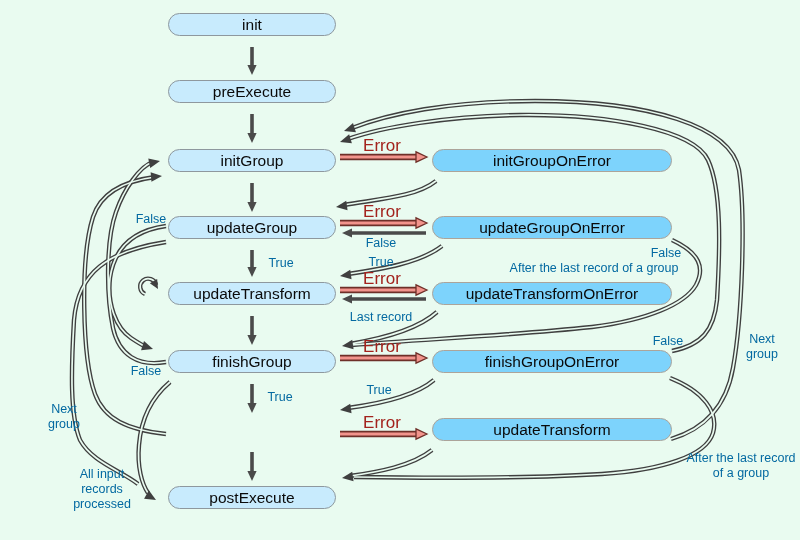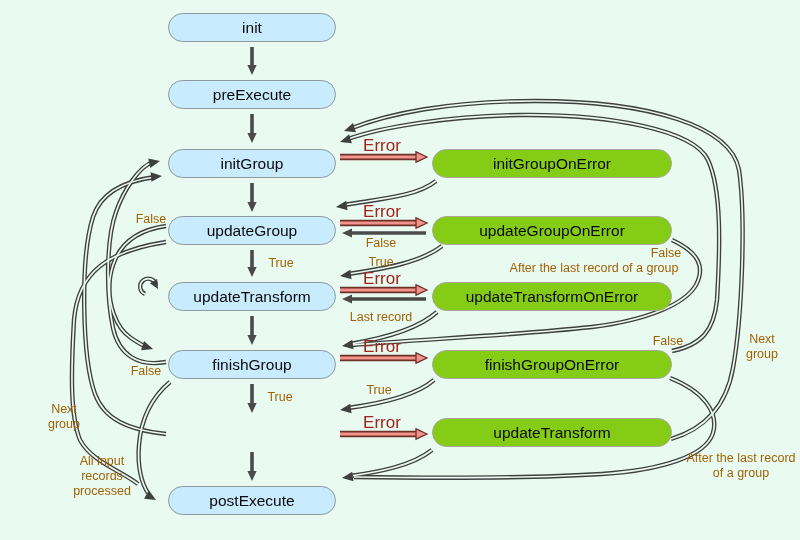--- a/index.html
+++ b/index.html
@@ -18,30 +18,30 @@
   .hd{fill:#3f3f3f;stroke:none;}
   
   .sa{fill:none;stroke:#4a4a4a;stroke-width:3.6;}
   .shd{fill:#4a4a4a;stroke:none;}
   
   .ro{fill:none;stroke:#6e2f28;stroke-width:6.4;}
   .rf{fill:none;stroke:#f2948c;stroke-width:3.2;}
   .rhd{fill:#f2948c;stroke:#6e2f28;stroke-width:1.3;}
   
   .node{
-    position:absolute;height:29px;border-radius:16px;
+    position:absolute;height:23px;border-radius:16px;
     display:flex;align-items:center;justify-content:center;
     font-size:15.5px;color:#0a0a0a;box-sizing:border-box;
   }
   .main-node{left:168px;width:168px;background:#c8ebfd;border:1.4px solid #8e989e;}
-  .error-node{left:432px;width:240px;background:#84cc16;border:1.4px solid #aca49a;}
+  .error-node{left:432px;width:240px;background:#7dd3fc;border:1.4px solid #aca49a;}
   
   .lbl{
     position:absolute;transform:translate(-50%,-50%);
-    font-size:12.5px;color:#a16207;text-align:center;line-height:1.18;
+    font-size:12.5px;color:#0369a1;text-align:center;line-height:1.18;
     white-space:nowrap;
   }
   .wrap{white-space:normal;}
   .err-lbl{color:#a3231d;font-size:17px;}
 </style>
 </head>
 <body>
 
 <div id="stage">
 
@@ -184,15 +184,15 @@
   <div class="lbl" style="left:146px;top:371px">False</div>
   <div class="lbl" style="left:381px;top:243px">False</div>
   <div class="lbl" style="left:666px;top:253px">False</div>
   <div class="lbl" style="left:668px;top:341px">False</div>
 
   <div class="lbl" style="left:381px;top:317px">Last record</div>
   <div class="lbl" style="left:594px;top:268px">After the last record of a group</div>
   <div class="lbl wrap" style="left:741px;top:466px;width:112px">After the last record of a group</div>
   <div class="lbl wrap" style="left:762px;top:347px;width:46px">Next group</div>
   <div class="lbl wrap" style="left:64px;top:417px;width:46px">Next group</div>
-  <div class="lbl wrap" style="left:102px;top:476px;width:74px">All input records processed</div>
+  <div class="lbl wrap" style="left:102px;top:489px;width:74px">All input records processed</div>
 
 </div>
 
 </body></html>

